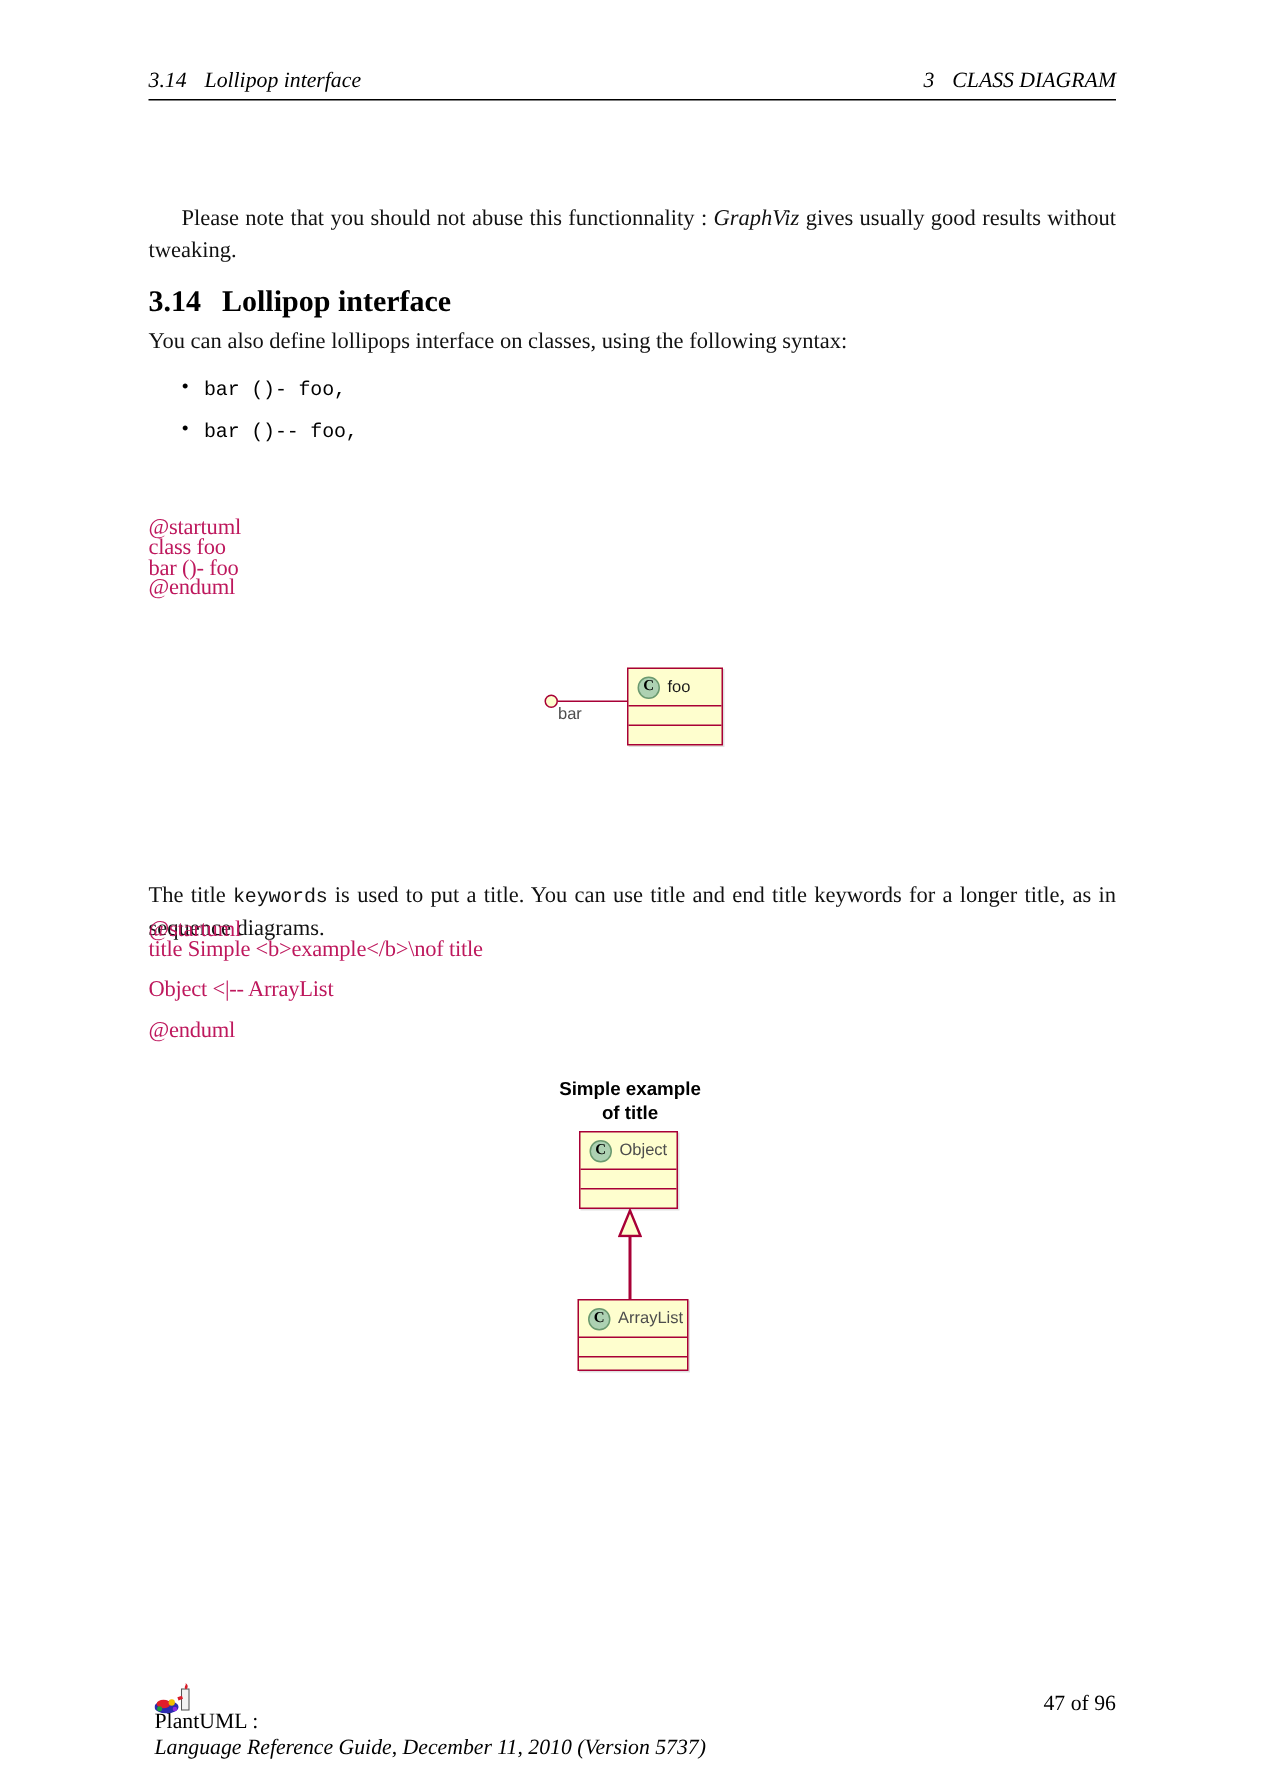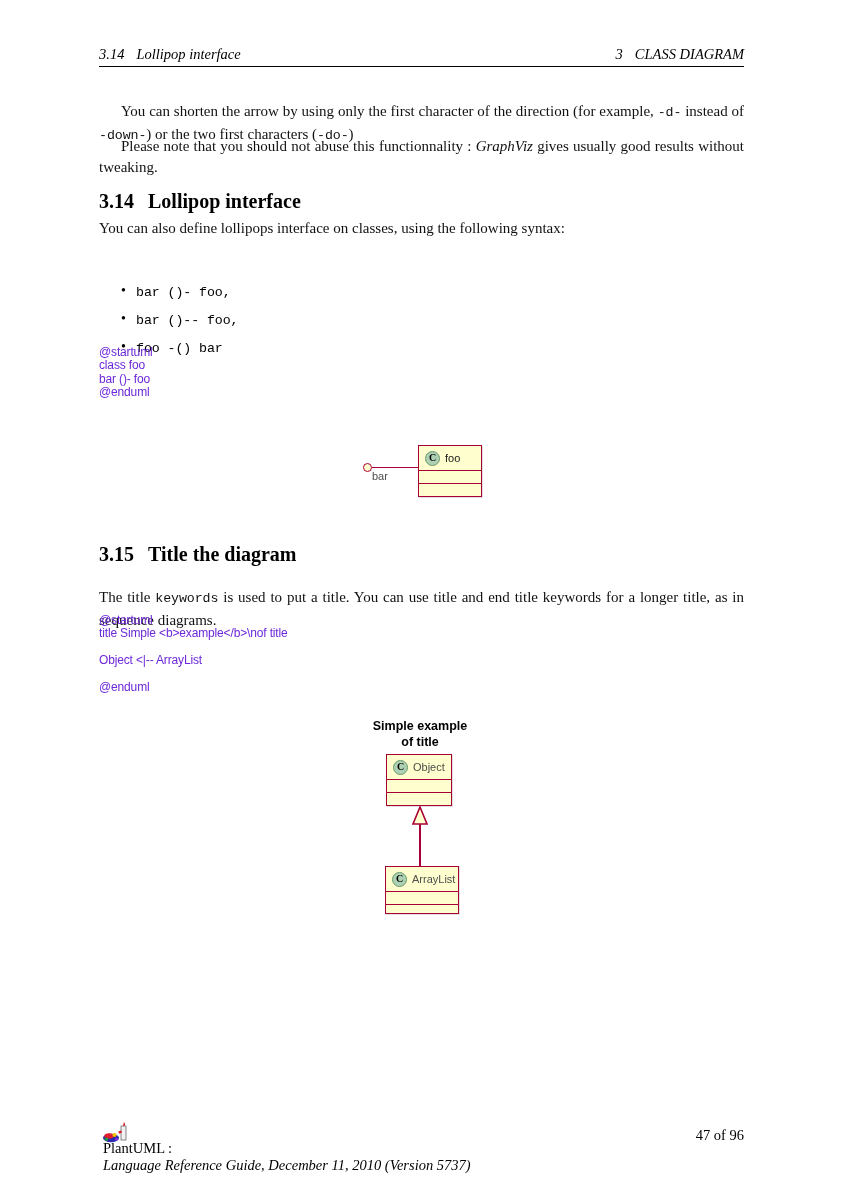--- a/index.html
+++ b/index.html
@@ -73,21 +73,20 @@
     line-height: 24px;
     white-space: pre;
   }
   .secheading .snum { margin-right: 14px; }
 
   
   .bullets {
     position: absolute;
     left: 99px;
     width: 645px;
-    margin-top: 32px;
   }
   .bullet-item {
     position: relative;
     padding-left: 37px;
     height: 28px;
     line-height: 28px;
     font-size: 15px;
   }
   .bullet-item::before {
     content: "\2022";
@@ -95,25 +94,25 @@
     left: 22px;
     top: 0;
     font-size: 14px;
     line-height: 28px;
   }
 
   
   .code {
     position: absolute;
     left: 99px;
-    font-family: Liberation Sans, sans-serif;
-    font-size: 12px;
+    font-family: Liberation Serif, serif;
+    font-size: 15px;
     line-height: 13.4px;
     white-space: pre;
-    color: #6d28d9;
+    color: #be185d;
     letter-spacing: -0.15px;
   }
 
   
   .uml { position: absolute; }
   .umlbox {
     position: absolute;
     background: #FEFECE;
     border: 1.4px solid #A80036;
     box-sizing: border-box;
@@ -238,32 +237,30 @@
 <body>
 
 <div class="page">
 
   <div class="runhead">
     <span class="left"><span class="num">3.14</span><span>Lollipop interface</span></span>
     <span class="right"><span class="num">3</span><span>CLASS DIAGRAM</span></span>
   </div>
   <div class="rule"></div>
 
-  <div class="para indent" style="left:99px; top:101px; width:645px;"><span>You can shorten the arrow by using only the first character of the direction (for example, </span><span class="tt">-d-</span><span> instead of </span><span class="tt">-down-</span><span>) or the two first characters (</span><span class="tt">-do-</span><span>)</span></div>
 
   <div class="para indent" style="left:99px; top:136px; width:645px;"><span>Please note that you should not abuse this functionnality : </span><span class="ital">GraphViz</span><span> gives usually good results without tweaking.</span></div>
 
   <div class="secheading" style="left:99px; top:189px;"><span class="snum">3.14</span><span>Lollipop interface</span></div>
 
   <div class="para" style="left:99px; top:218px; width:645px;">You can also define lollipops interface on classes, using the following syntax:</div>
 
   <div class="bullets" style="top:245px;">
     <div class="bullet-item"><span class="tt">bar ()- foo,</span></div>
     <div class="bullet-item"><span class="tt">bar ()-- foo,</span></div>
-    <div class="bullet-item"><span class="tt">foo -() bar</span></div>
   </div>
 
   <div class="code" style="top:346px;">@startuml
 class foo
 bar ()- foo
 @enduml</div>
 
   <div class="uml" style="left:360px; top:440px; width:130px; height:62px;">
     <div class="lolli-circle" style="left:3px; top:23px;"></div>
     <div class="lolli-label" style="left:12px; top:30px;">bar</div>
@@ -272,21 +269,20 @@
     <div class="umlbox" style="left:58px; top:5px; width:64px; height:52px;">
       <div class="hdr">
         <span class="cicon">C</span>
         <span class="cname solid">foo</span>
       </div>
       <div class="comp"></div>
       <div class="comp last"></div>
     </div>
   </div>
 
-  <div class="secheading" style="left:99px; top:542px;"><span class="snum">3.15</span><span>Title the diagram</span></div>
 
   <div class="para" style="left:99px; top:571px; width:645px;margin-top:16px;"><span>The title </span><span class="tt">keywords</span><span> is used to put a title. You can use title and end title keywords for a longer title, as in sequence diagrams.</span></div>
 
   <div class="code" style="top:614px;">@startuml
 title Simple &lt;b&gt;example&lt;/b&gt;\nof title
 
 Object &lt;|-- ArrayList
 
 @enduml</div>
 

